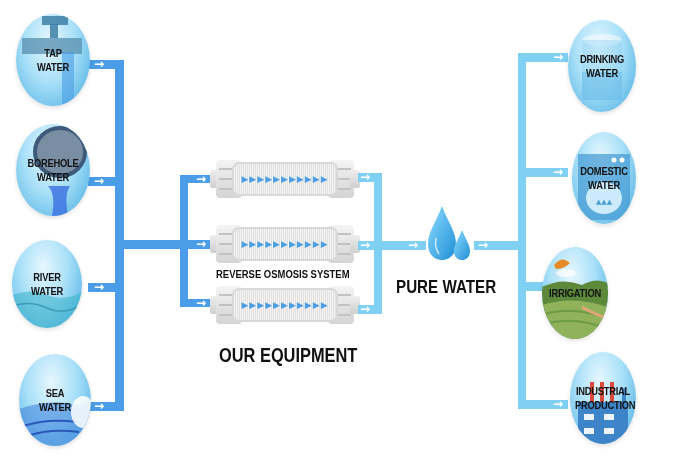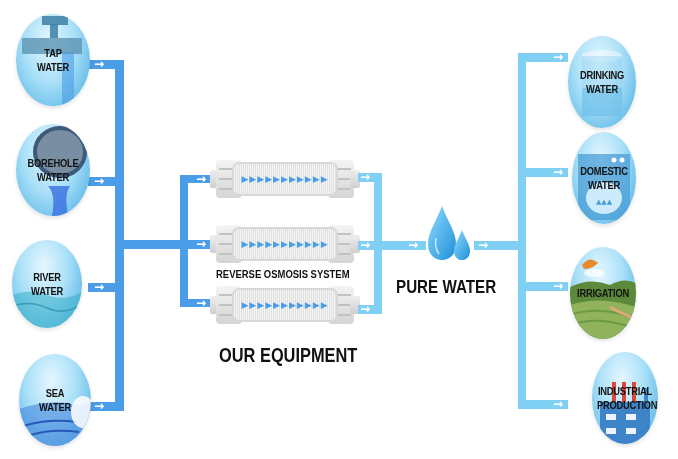--- a/index.html
+++ b/index.html
@@ -159,21 +159,21 @@
   <div class="pipe-r" style="left:518px; top:168px; width:50px; height:9px;"></div>
   <div class="pipe-r" style="left:518px; top:282px; width:50px; height:9px;"></div>
   <div class="pipe-r" style="left:518px; top:400px; width:50px; height:9px;"></div>
 
   <span class="arrow" style="left:553px; top:52px;">→</span>
   <span class="arrow" style="left:553px; top:167px;">→</span>
   <span class="arrow" style="left:553px; top:281px;">→</span>
   <span class="arrow" style="left:553px; top:399px;">→</span>
 </div>
 
-<div class="orb" style="left:568px; top:36px; width:68px; height:92px;">
+<div class="orb" style="left:568px; top:20px; width:68px; height:92px;">
   <svg width="68" height="92" style="position:absolute;left:0;top:0;">
     <ellipse cx="34" cy="20" rx="20" ry="6" fill="#ffffff" opacity="0.45"></ellipse>
     <rect x="14" y="20" width="40" height="60" fill="#8fd0f0" opacity="0.4"></rect>
     <rect x="14" y="52" width="40" height="28" fill="#5fb5e6" opacity="0.45"></rect>
   </svg>
   <div class="orb-label">
     <div>DRINKING</div>
     <div>WATER</div>
   </div>
 </div>
@@ -185,36 +185,36 @@
     <circle cx="50" cy="28" r="2.5" fill="#ffffff"></circle>
     <ellipse cx="32" cy="66" rx="18" ry="16" fill="#d8f2ff" opacity="0.9"></ellipse>
     <text x="32" y="72" text-anchor="middle" font-size="7" fill="#4a9ed6" font-family="DejaVu Sans, sans-serif">▲▲▲</text>
   </svg>
   <div class="orb-label">
     <div>DOMESTIC</div>
     <div>WATER</div>
   </div>
 </div>
 
-<div class="orb" style="left:570px; top:247px; width:66px; height:92px;">
+<div class="orb" style="left:542px; top:247px; width:66px; height:92px;">
   <svg width="66" height="92" style="position:absolute;left:0;top:0;">
     <path d="M12 18 Q20 8 28 16 Q22 22 14 22 Z" fill="#e88a2a"></path>
     <ellipse cx="24" cy="26" rx="10" ry="4" fill="#ffffff" opacity="0.7"></ellipse>
     <path d="M0 40 Q20 30 40 38 Q54 30 66 36 L66 92 L0 92 Z" fill="#5d8a3a"></path>
     <path d="M0 58 Q30 48 66 60 L66 92 L0 92 Z" fill="#8fb25a"></path>
     <path d="M0 68 Q30 58 66 72" stroke="#6e9a45" stroke-width="2" fill="none"></path>
     <path d="M0 78 Q30 68 66 82" stroke="#6e9a45" stroke-width="2" fill="none"></path>
     <path d="M40 60 Q50 66 66 72" stroke="#e0a878" stroke-width="3" fill="none"></path>
   </svg>
   <div class="orb-label">
     <div>IRRIGATION</div>
   </div>
 </div>
 
-<div class="orb" style="left:592px; top:352px; width:66px; height:92px;">
+<div class="orb" style="left:570px; top:352px; width:66px; height:92px;">
   <svg width="66" height="92" style="position:absolute;left:0;top:0;">
     <rect x="8" y="50" width="50" height="42" fill="#3d85c8"></rect>
     <rect x="20" y="30" width="4" height="20" fill="#d94a3a"></rect>
     <rect x="30" y="30" width="4" height="20" fill="#d94a3a"></rect>
     <rect x="40" y="30" width="4" height="20" fill="#d94a3a"></rect>
     <rect x="52" y="36" width="4" height="56" fill="#3d85c8"></rect>
     <rect x="14" y="62" width="10" height="6" fill="#ffffff" opacity="0.9"></rect>
     <rect x="34" y="62" width="10" height="6" fill="#ffffff" opacity="0.9"></rect>
     <rect x="14" y="76" width="10" height="6" fill="#ffffff" opacity="0.9"></rect>
     <rect x="34" y="76" width="10" height="6" fill="#ffffff" opacity="0.9"></rect>

